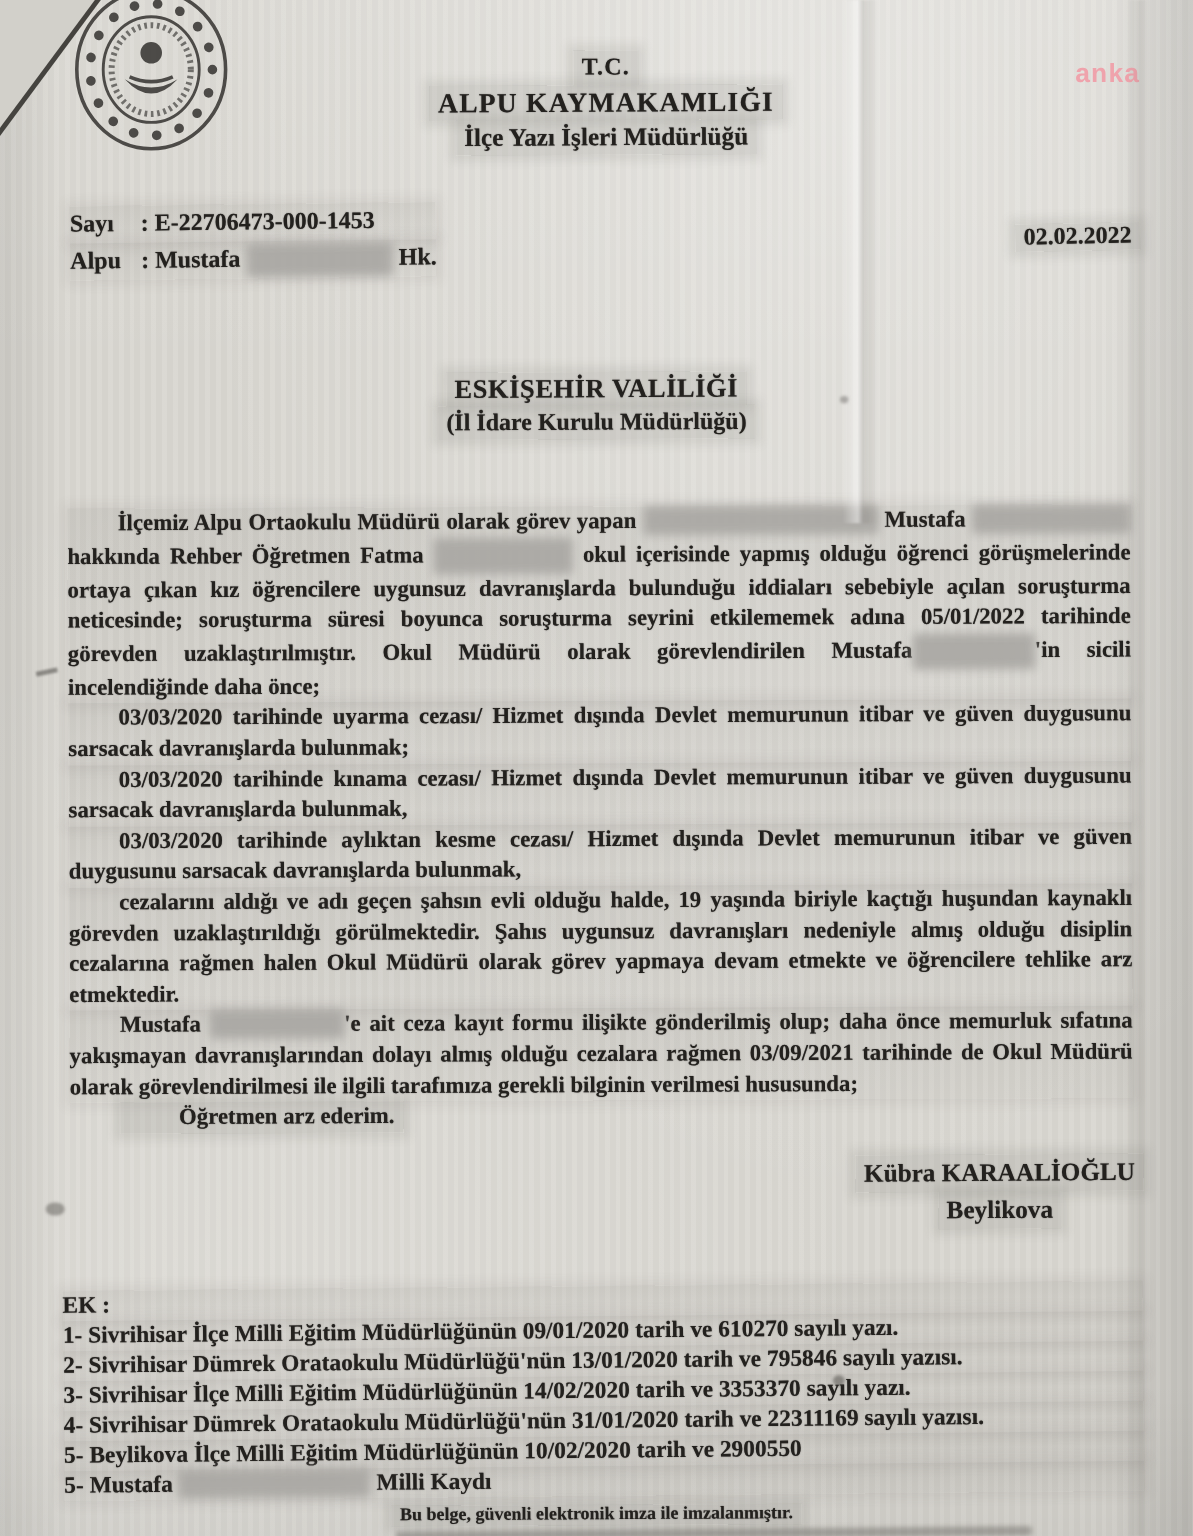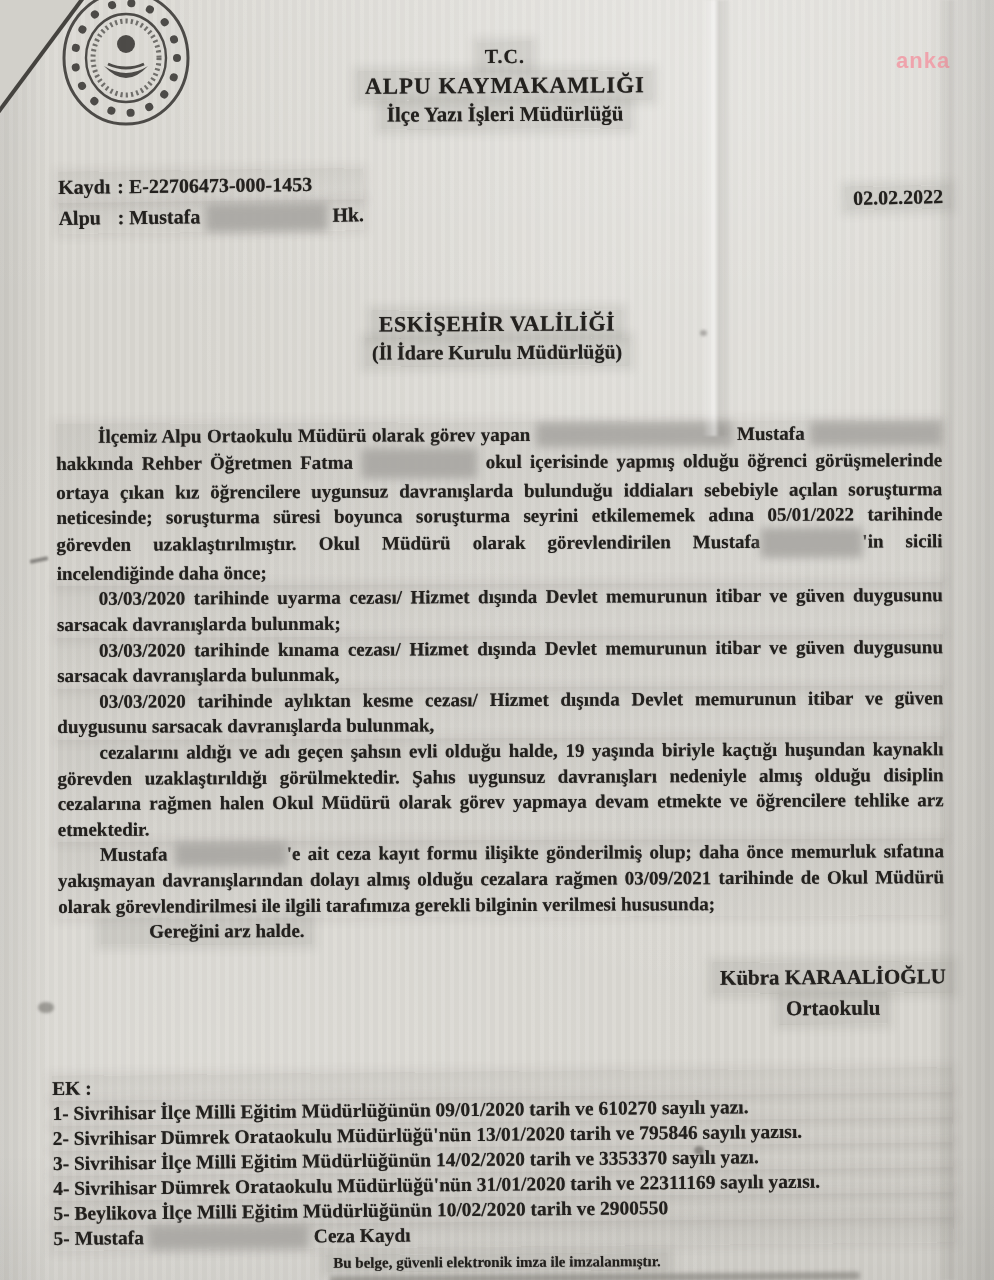--- a/index.html
+++ b/index.html
@@ -149,21 +149,21 @@
   <div class="watermark">anka</div>
 
   <div class="letterhead txt">
     <div class="tc"><span class="smudge">T.C.</span></div>
     <div class="office"><span class="smudge">ALPU KAYMAKAMLIĞI</span></div>
     <div class="dept"><span class="smudge">İlçe Yazı İşleri Müdürlüğü</span></div>
   </div>
 
   <div class="meta txt">
     <div class="band">
-      <span class="lbl">Kaydı</span>
+      <span class="lbl">Sayı</span>
       <span>: E-22706473-000-1453</span>
     </div>
     <div class="band">
       <span class="lbl">Alpu</span>
       <span>: Mustafa</span>
       <span class="redact r-konu"></span>
       <span>Hk.</span>
     </div>
   </div>
 
@@ -183,38 +183,38 @@
       <span class="redact r2"></span>
       <span>hakkında Rehber Öğretmen Fatma</span>
       <span class="redact r3"></span>
       <span>okul içerisinde yapmış olduğu öğrenci görüşmelerinde ortaya çıkan kız öğrencilere uygunsuz davranışlarda bulunduğu iddiaları sebebiyle açılan soruşturma neticesinde; soruşturma süresi boyunca soruşturma seyrini etkilememek adına 05/01/2022 tarihinde görevden uzaklaştırılmıştır. Okul Müdürü olarak görevlendirilen Mustafa</span><span class="redact r4"></span><span>'in sicili incelendiğinde daha önce;</span></p>
     <p class="band">03/03/2020 tarihinde uyarma cezası/ Hizmet dışında Devlet memurunun itibar ve güven duygusunu sarsacak davranışlarda bulunmak;</p>
     <p class="band">03/03/2020 tarihinde kınama cezası/ Hizmet dışında Devlet memurunun itibar ve güven duygusunu sarsacak davranışlarda bulunmak,</p>
     <p class="band">03/03/2020 tarihinde aylıktan kesme cezası/ Hizmet dışında Devlet memurunun itibar ve güven duygusunu sarsacak davranışlarda bulunmak,</p>
     <p class="band">cezalarını aldığı ve adı geçen şahsın evli olduğu halde, 19 yaşında biriyle kaçtığı huşundan kaynaklı görevden uzaklaştırıldığı görülmektedir. Şahıs uygunsuz davranışları nedeniyle almış olduğu disiplin cezalarına rağmen halen Okul Müdürü olarak görev yapmaya devam etmekte ve öğrencilere tehlike arz etmektedir.</p>
     <p class="band"><span>Mustafa</span>
       <span class="redact r6"></span><span>'e ait ceza kayıt formu ilişikte gönderilmiş olup; daha önce memurluk sıfatına yakışmayan davranışlarından dolayı almış olduğu cezalara rağmen 03/09/2021 tarihinde de Okul Müdürü olarak görevlendirilmesi ile ilgili tarafımıza gerekli bilginin verilmesi hususunda;</span></p>
-    <p class="closing"><span class="smudge">Gereğini arz halde.</span></p>
+    <p class="closing"><span class="smudge">Öğretmen arz ederim.</span></p>
   </div>
 
   <div class="signature txt">
     <div><span class="smudge">Kübra KARAALİOĞLU</span></div>
-    <div><span class="smudge">Ortaokulu</span></div>
+    <div><span class="smudge">Beylikova</span></div>
   </div>
 
   <div class="attachments txt">
     <div class="band">EK :</div>
     <div class="band">1- Sivrihisar İlçe Milli Eğitim Müdürlüğünün 09/01/2020 tarih ve 610270 sayılı yazı.</div>
     <div class="band">2- Sivrihisar Dümrek Orataokulu Müdürlüğü'nün 13/01/2020 tarih ve 795846 sayılı yazısı.</div>
     <div class="band">3- Sivrihisar İlçe Milli Eğitim Müdürlüğünün 14/02/2020 tarih ve 3353370 sayılı yazı.</div>
     <div class="band">4- Sivrihisar Dümrek Orataokulu Müdürlüğü'nün 31/01/2020 tarih ve 22311169 sayılı yazısı.</div>
     <div class="band">5- Beylikova İlçe Milli Eğitim Müdürlüğünün 10/02/2020 tarih ve 2900550</div>
     <div class="band"><span>5- Mustafa</span>
       <span class="redact r-ek"></span>
-      <span>Ceza Kaydı</span></div>
+      <span>Milli Kaydı</span></div>
   </div>
 
   <div class="footerline txt">
     <span class="smudge">Bu belge, güvenli elektronik imza ile imzalanmıştır.</span>
   </div>
   <div class="footer-faint"></div>
 
   <div class="crease-v"></div>
   <div class="crease-v2"></div>
   <div class="spot spot1"></div>

